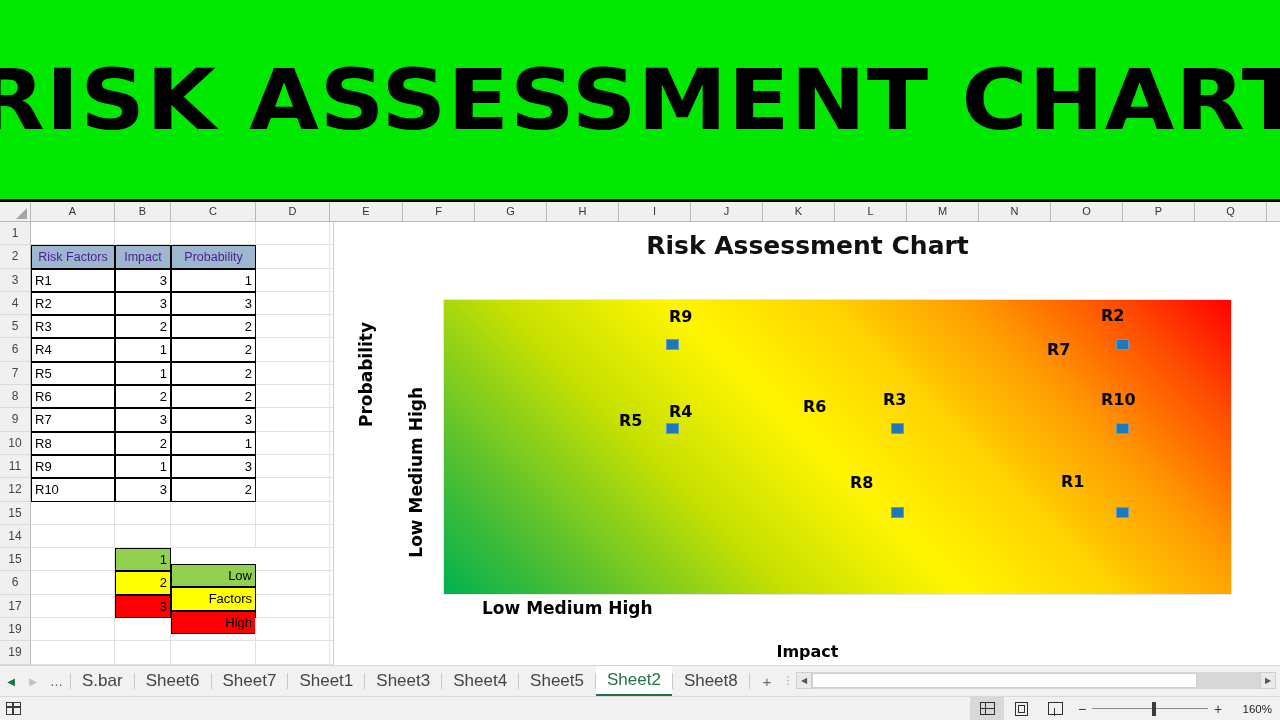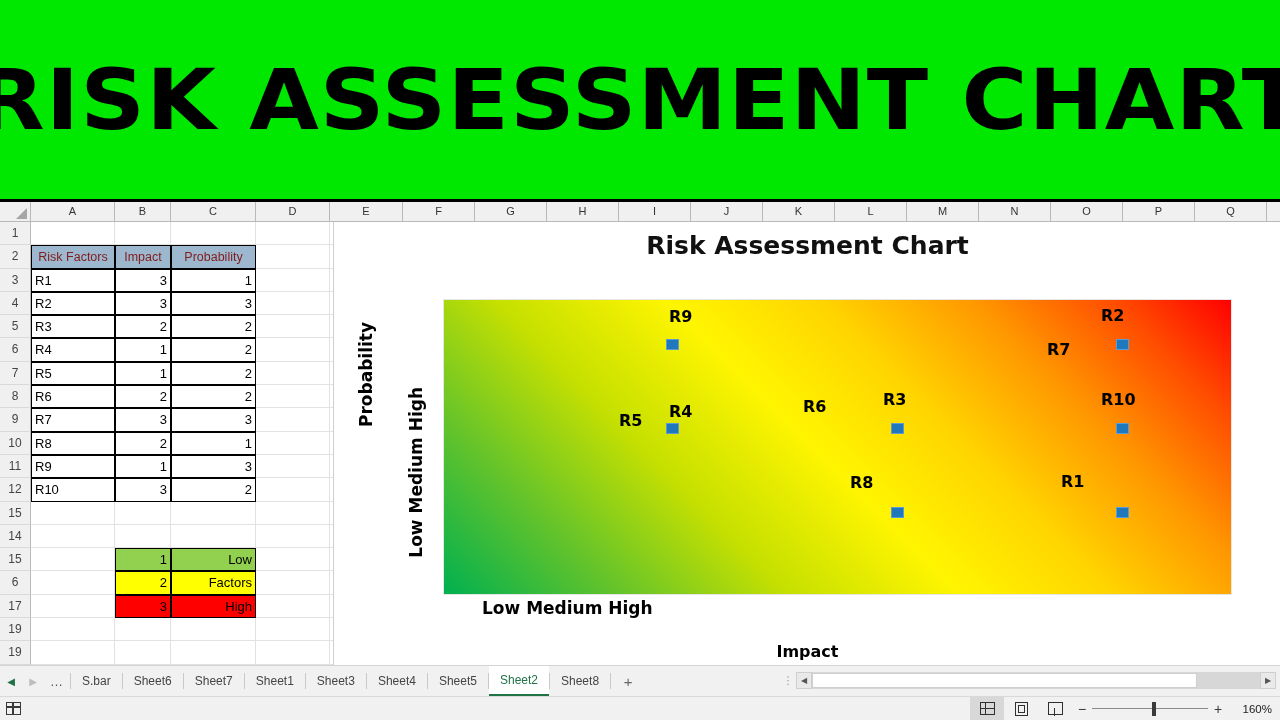--- a/index.html
+++ b/index.html
@@ -99,28 +99,28 @@
     background: #FFFF00; border: 2px solid #1F9E3C;
     display: flex; align-items: center; justify-content: center;
     font-size: 13px; color: #000; z-index: 3;
   }
   .titlecell::after {
     content: ""; position: absolute; right: -3px; bottom: -3px;
     width: 5px; height: 5px; background: #1F7A31;
   }
   .hdrcell {
     background: #9DB7CE; border: 1px solid #000 !important;
-    color: #7f1d1d; font-size: 12.5px; text-align: center;
+    color: #4c1d95; font-size: 12.5px; text-align: center;
     display: flex; align-items: center; justify-content: center;
   }
   .datacell { border: 1px solid #000 !important; background: #fff; }
   .legend-num {
     border: 1px solid #000 !important; text-align: right;
   }
-  .legend-lbl { border: 1px solid #000 !important; }
+  .legend-lbl { border: 1px solid #000 !important; margin-top: 16px; }
   .lg-low  { background: #92D050; }
   .lg-med  { background: #FFFF00; }
   .lg-high { background: #FF0000; }
 
   
   #chart {
     position: absolute; left: 333px; top: 222px;
     width: 947px; height: 443px;
     background: #ffffff;
     border-left: 1px solid #cfcfcf;
@@ -196,21 +196,21 @@
     display: flex; align-items: center; justify-content: center;
     font-size: 10px; color: #217346;
   }
   .navbtn.dim { color: #BDBDBD; }
   .dots { width: 26px; text-align: center; color: #555; font-size: 13px;
           letter-spacing: 1px; flex: none; }
   .tabsep { width: 1px; height: 16px; background: #C9C9C9; flex: none; }
   .tab {
     height: 31px; padding: 14px 11px; flex: none;
     display: flex; align-items: center; justify-content: center;
-    font-size: 12px; color: #444;
+    font-size: 17px; color: #444;
     background: #F1F1F1;
   }
   .tab.active {
     background: #FFFFFF; color: #217346; font-weight: normal;
     border-bottom: 3px solid #217346;
   }
   .addsheet {
     width: 34px; flex: none; text-align: center;
     font-size: 15px; color: #666;
   }

